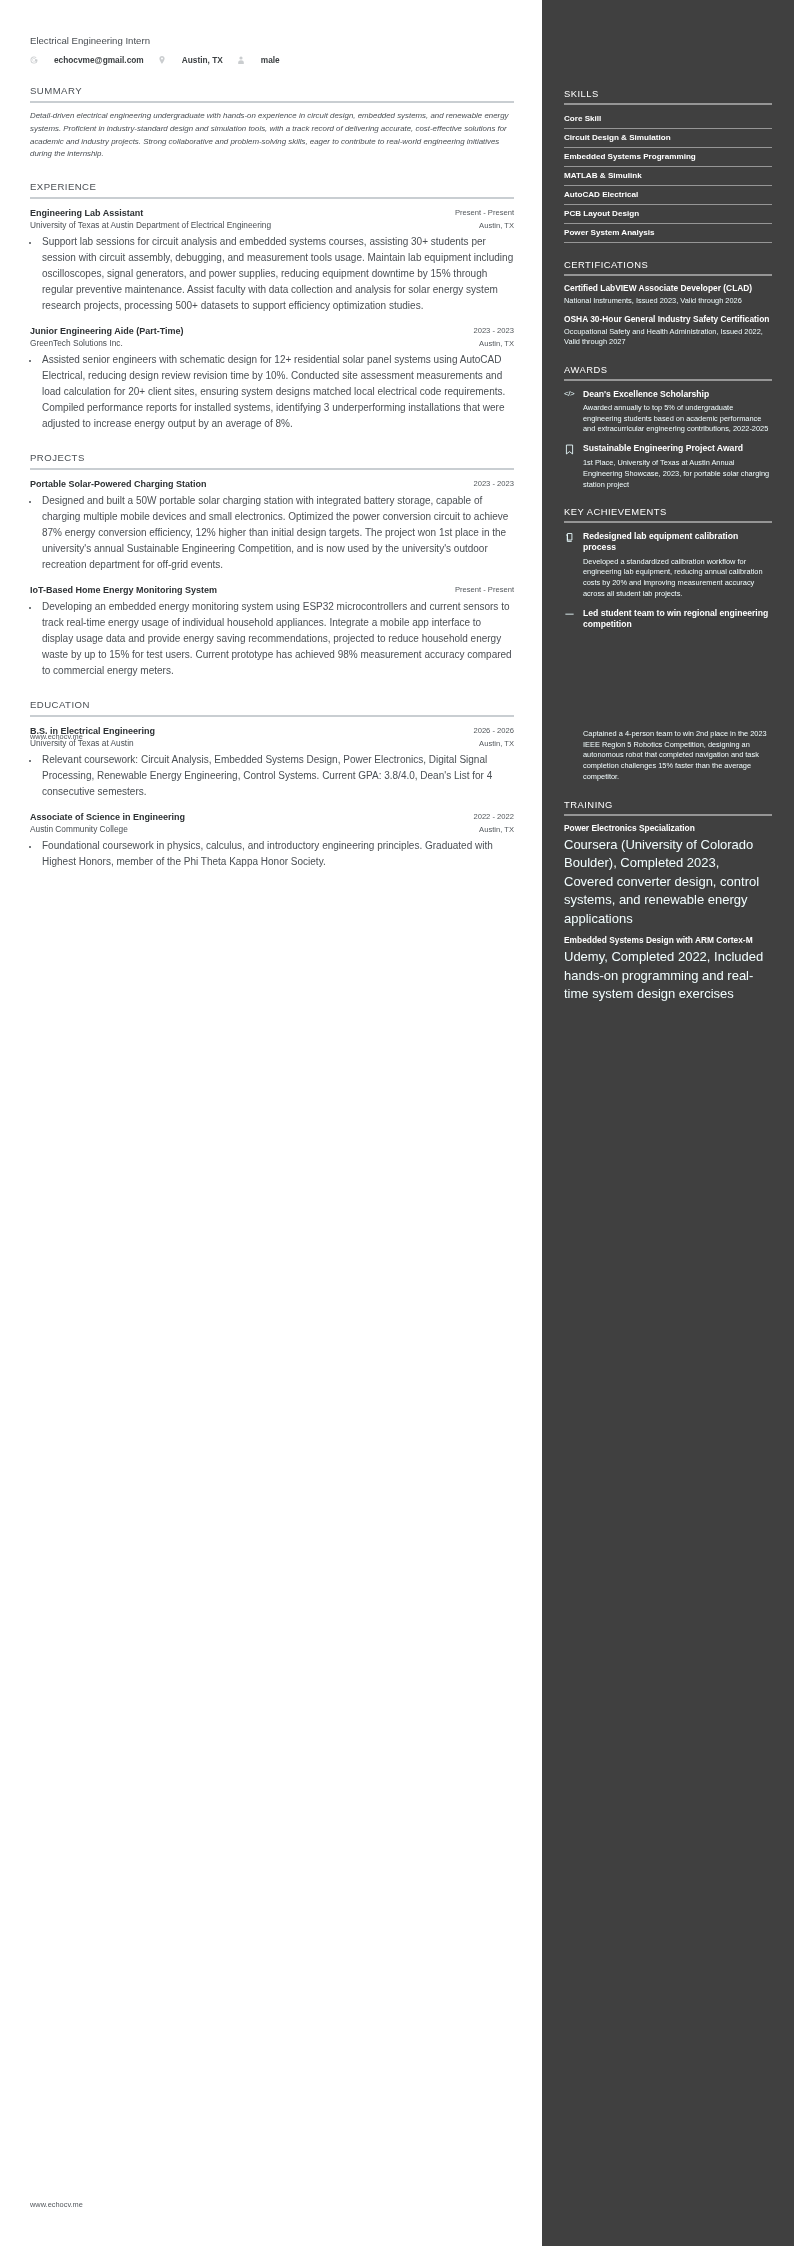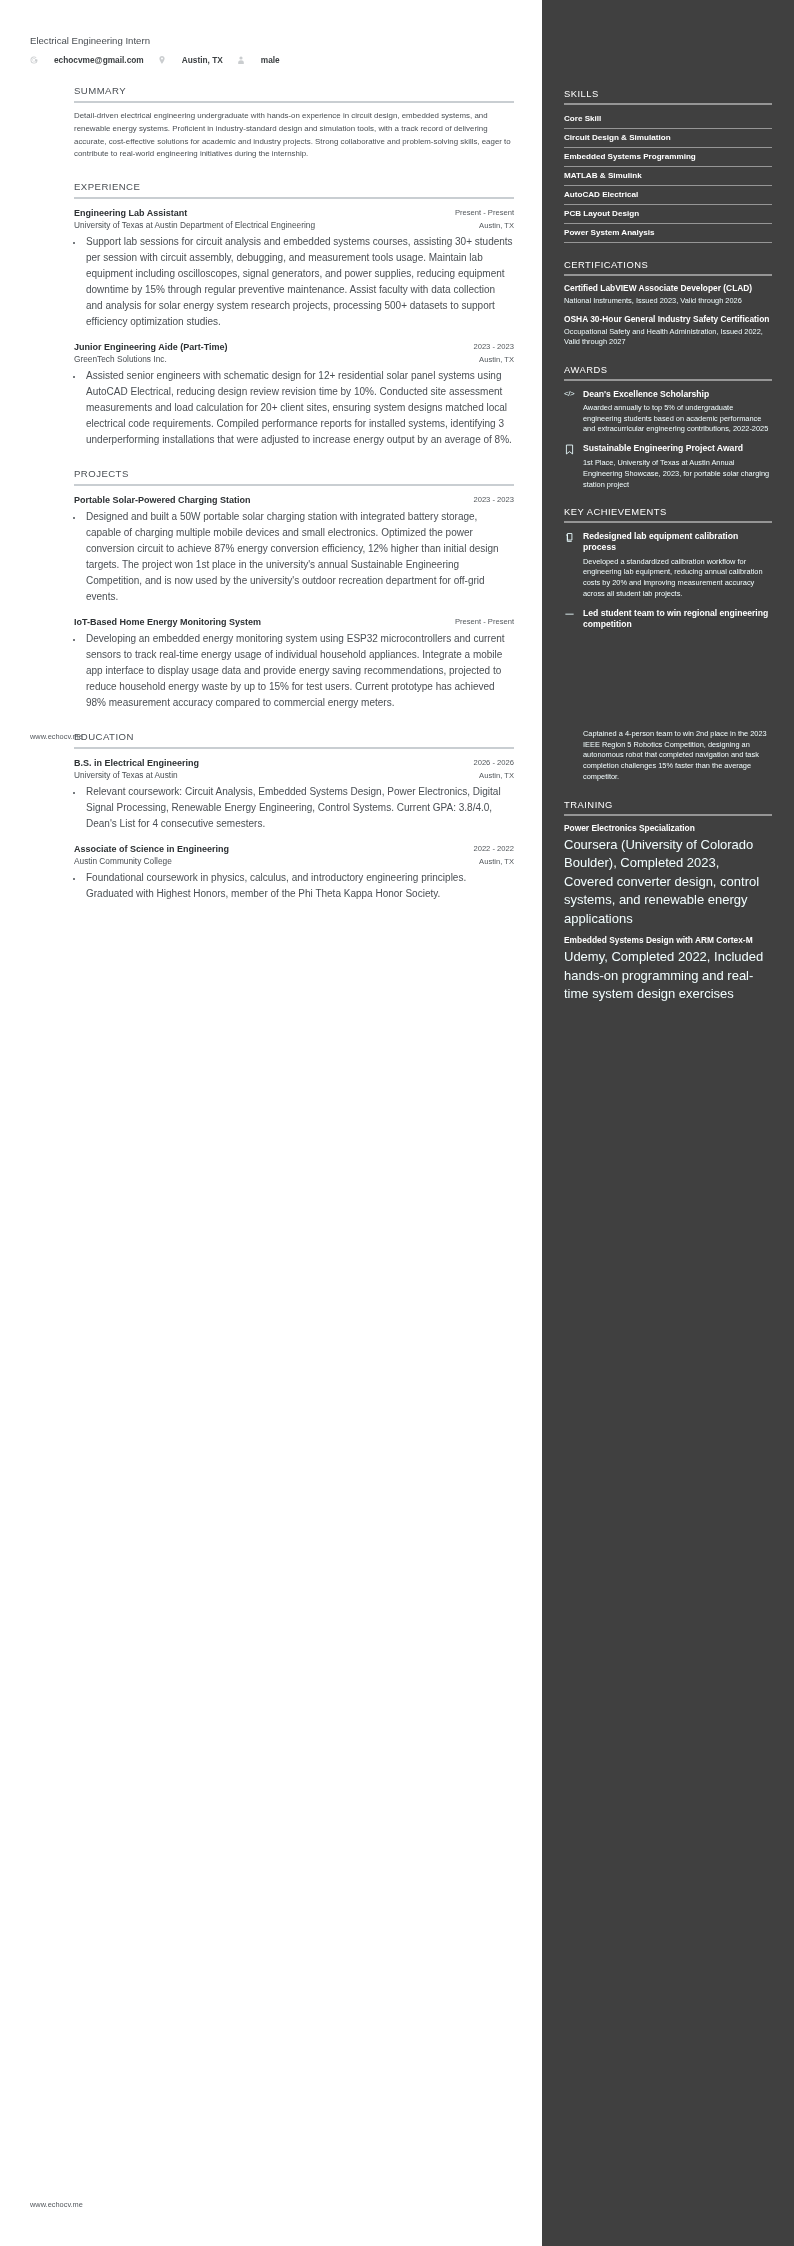--- a/index.html
+++ b/index.html
@@ -25,30 +25,30 @@
   }
   .role { font-size:9.6px; color:#4a4f54; margin-top:5px; }
   .contact-row {
     display:flex; align-items:center; gap:14px;
     margin-top:9px; font-size:8.3px; font-weight:bold; color:#3c4043;
   }
   .contact-item { display:flex; align-items:center; gap:16px; }
   .ci-ic { width:8px; height:8px; flex:0 0 8px; opacity:.45; display:block; }
   .ci-ic svg { display:block; width:8px; height:8px; fill:#8b9196; }
 
-  .sec { margin-top:20px;margin-left:44px; }
+  .sec { margin-top:20px; }
   .sec-t {
     font-size:9.6px; color:#4a4f54; letter-spacing:.45px;
     padding-bottom:5px;
   }
   .sec-rule { height:2px; background:#c9ced2; width:100%; }
 
   .summary {
     font-size:7.9px; line-height:1.62; color:#4a4f54;
-    margin-top:7px; text-align:left;
+    margin-top:7px; text-align:left;font-style:italic;
   }
 
   .entry { margin-top:9px; }
   .entry:first-of-type { margin-top:8px; }
   .e-row { display:flex; justify-content:space-between; align-items:flex-start; }
   .e-title { font-size:9px; font-weight:bold; color:#2d3134; }
   .e-meta { font-size:7.6px; color:#53585d; white-space:nowrap; padding-left:8px; }
   .e-row2 { display:flex; justify-content:space-between; align-items:baseline; margin-top:2px; }
   .e-sub { font-size:8.3px; color:#4a4f54; }
   .e-loc { font-size:7.6px; color:#53585d; white-space:nowrap; padding-left:8px; }

